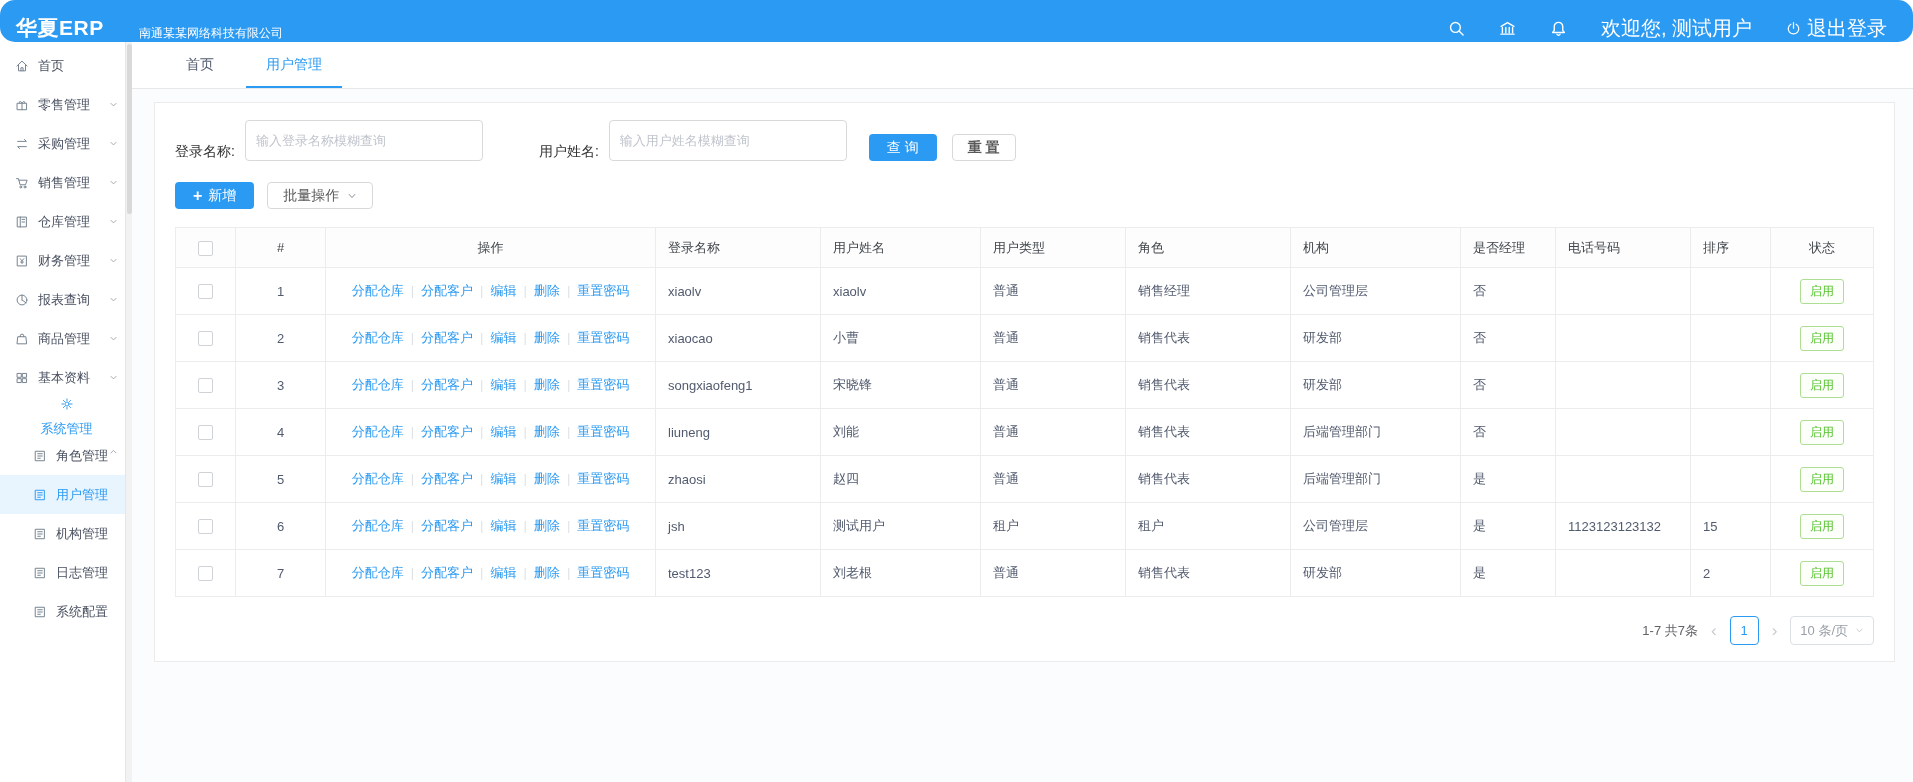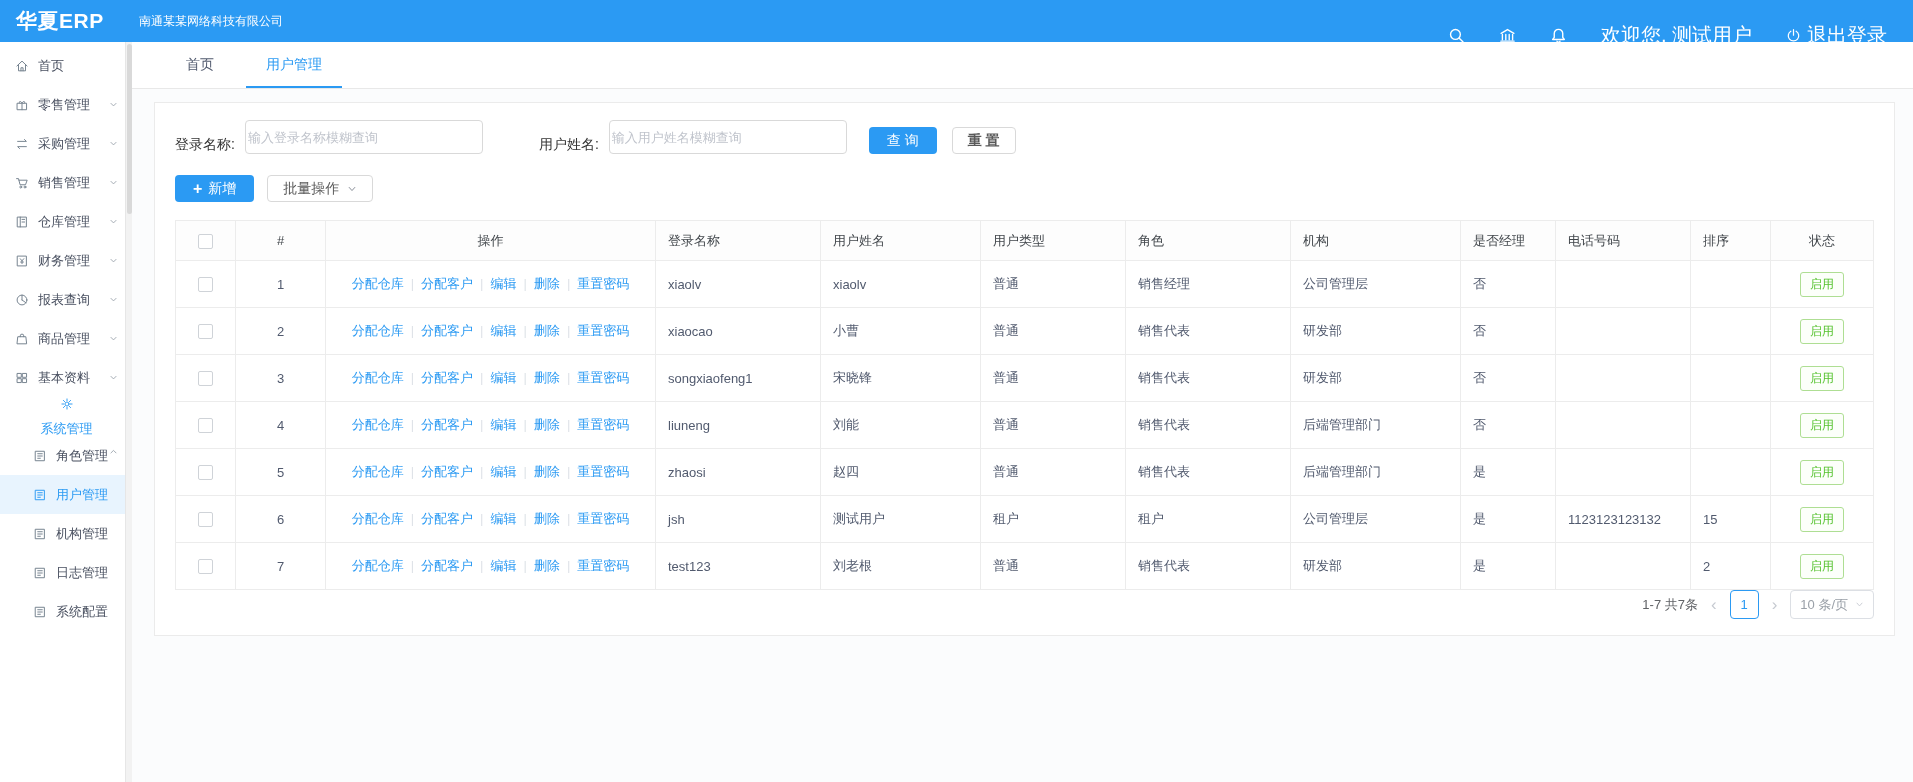--- a/index.html
+++ b/index.html
@@ -1,20 +1,20 @@
 <!DOCTYPE html>
 <html><head>
 <meta charset="utf-8">
 <style>
   * { margin:0; padding:0; box-sizing:border-box; }
   html,body { width:1913px; height:782px; overflow:hidden;
     font-family:"Liberation Sans","DejaVu Sans",sans-serif; background:#fff; }
 
   
-  .topbar { height:42px; background:#2b9af3; display:flex; align-items:center; color:#fff; }
+  .topbar { height:42px; background:#2b9af3; display:flex; align-items:flex-end; color:#fff;border-radius:15px; }
   .logo { width:125px; padding-left:16px; font-size:21px; font-weight:bold; letter-spacing:.5px; }
   .company { margin-left:14px; font-size:12px; }
   .topbar-right { margin-left:auto; display:flex; align-items:center; gap:34px; padding-right:26px; font-size:20px;margin-top:29px; }
   .tb-icon { width:17px; height:17px; display:inline-flex; cursor:pointer; }
   .tb-icon svg { width:100%; height:100%; stroke:#fff; fill:none; stroke-width:1.3; stroke-linecap:round; stroke-linejoin:round; }
   .logout { display:flex; align-items:center; gap:6px; cursor:pointer; }
   .logout .tb-icon { width:15px; height:15px; }
 
   
   .layout { display:flex; height:740px; }
@@ -38,21 +38,21 @@
   .main { flex:1; background:#fbfcfd; display:flex; flex-direction:column; min-width:0; }
   .tabbar { height:47px; background:#fff; border-bottom:1px solid #e8e8e8; display:flex; align-items:stretch; padding-left:28px; flex:none; }
   .tab { display:flex; align-items:center; padding:0 26px; font-size:14px; color:#515a6e; cursor:pointer; position:relative; }
   .tab.active { color:#2b9af3; }
   .tab.active::after { content:""; position:absolute; left:6px; right:6px; bottom:0; height:2px; background:#2b9af3; }
 
   .panel { background:#fff; border:1px solid #ebebeb; margin:13px 18px 0 22px; padding:17px 20px 16px; }
 
   .search-row { display:flex; align-items:flex-end; font-size:14px; color:#333; }
   .field-label { margin-right:10px; }
-  .text-input { width:238px; height:34px; border:1px solid #d9d9d9; border-radius:4px; padding:0 2px;
+  .text-input { width:238px; height:41px; border:1px solid #d9d9d9; border-radius:4px; padding:0 10px;
     font-size:13px; color:#ec4899; outline:none; font-family:inherit; }
   .text-input::placeholder { color:#c0c4cc; }
   .gap-lg { width:56px; flex:none; }
   .btn { height:27px; border-radius:4px; font-size:14px; cursor:pointer; border:1px solid transparent;
     display:inline-flex; align-items:center; justify-content:center; font-family:inherit; }
   .btn-primary { background:#2b9af3; color:#fff; padding:0 17px; }
   .btn-plain { background:#fff; color:#595959; border-color:#d9d9d9; padding:0 15px; }
   .search-row .btn-primary { margin-left:22px; }
   .search-row .btn-plain { margin-left:15px;font-weight:bold; }
 
@@ -66,21 +66,21 @@
   th, td { border:1px solid #ececec; padding:0 12px; color:#515a6e; font-weight:normal; overflow:hidden; white-space:nowrap; }
   th { height:40px; background:#fdfdfd; text-align:left; color:#41464b; }
   td { height:47px; }
   th.c, td.c { text-align:center; padding:0 4px; }
   .checkbox { display:inline-block; width:15px; height:15px; border:1px solid #cfd3d8; border-radius:2px; background:#fff; vertical-align:middle; cursor:pointer; }
   .op { color:#2b9af3; cursor:pointer; text-decoration:none; }
   .sep { color:#dfe3e8; margin:0 7px; }
   .badge { display:inline-block; padding:3px 9px; font-size:12px; color:#54c22d; border:1px solid #aede93; background:#fcfffa; border-radius:3px; }
 
   
-  .pagination { display:flex; justify-content:flex-end; align-items:center; gap:10px; font-size:13px; color:#606266; }
+  .pagination { display:flex; justify-content:flex-end; align-items:center; margin-top:19px; gap:10px; font-size:13px; color:#606266; }
   .pg-arrow { color:#c6cad1; font-size:17px; line-height:1; padding:0 3px; cursor:pointer; }
   .pg-page { min-width:29px; height:29px; border:1px solid #2b9af3; color:#2b9af3; border-radius:4px;
     display:inline-flex; align-items:center; justify-content:center; background:#fff; cursor:pointer; }
   .pg-size { height:29px; border:1px solid #dcdfe4; color:#9aa0a8; border-radius:4px; background:#fff;
     display:inline-flex; align-items:center; padding:0 9px; gap:7px; cursor:pointer; }
   .pg-size svg { width:9px; height:9px; stroke:#c6cad1; fill:none; stroke-width:1.6; stroke-linecap:round; stroke-linejoin:round; }
 </style>
 </head>
 <body>
 

